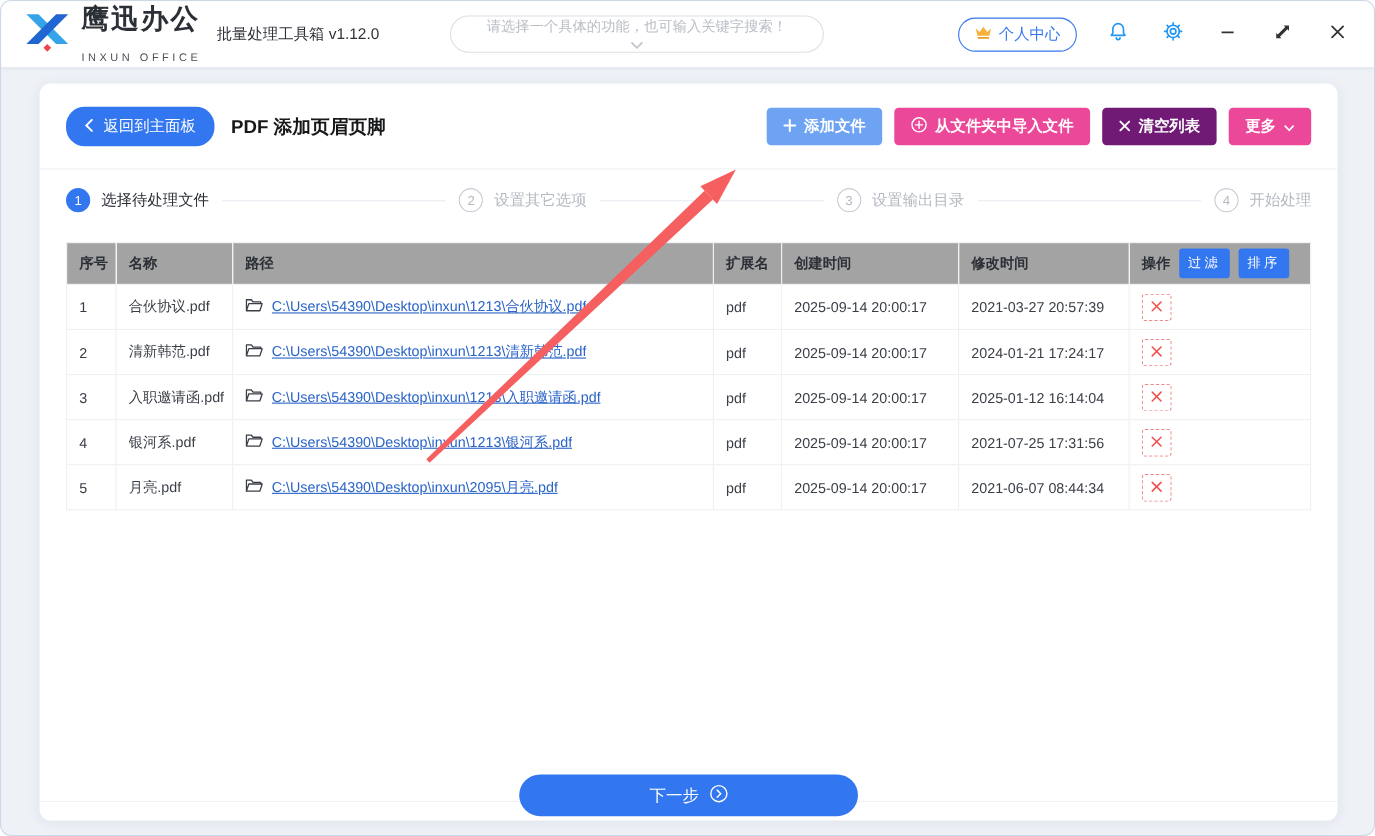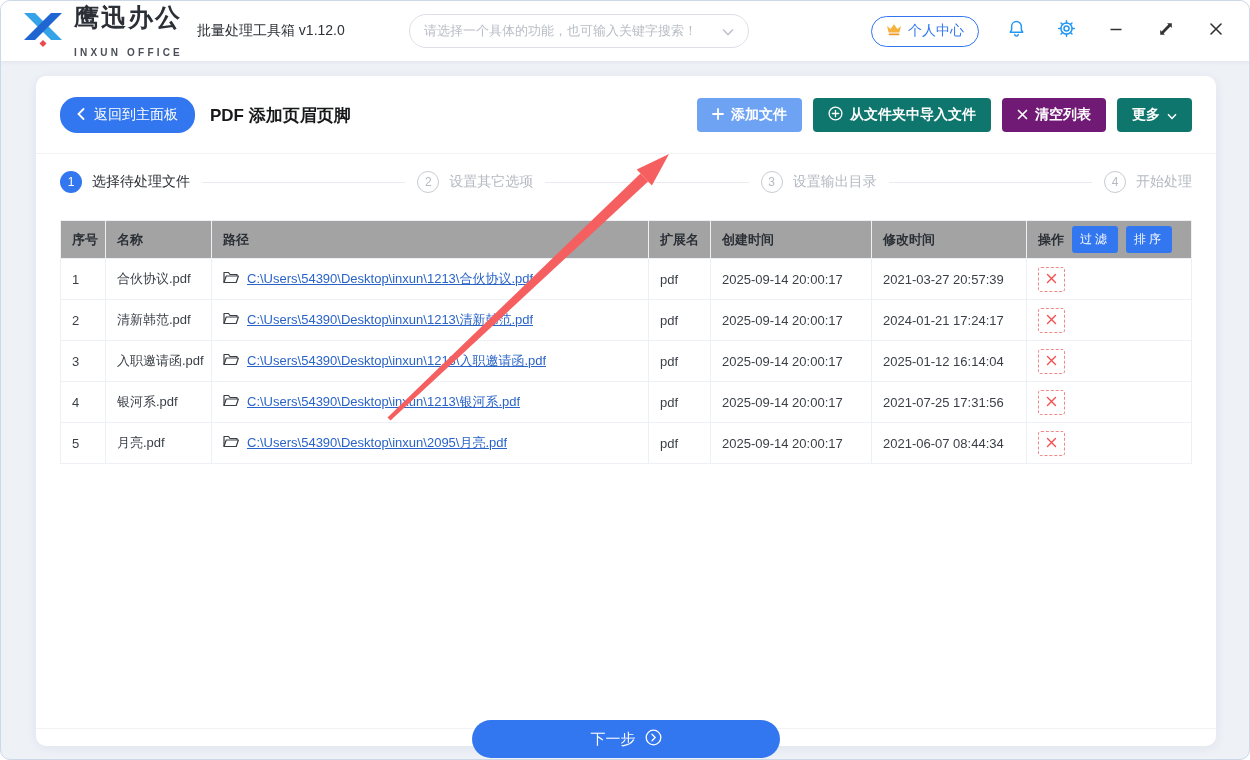--- a/index.html
+++ b/index.html
@@ -10,27 +10,27 @@
   }
   
   .titlebar {
     position: relative; z-index: 2; height: 60px; background: #fff;
     display: flex; align-items: center; padding: 0 20px;
     box-shadow: 0 1px 4px rgba(40,70,120,.08);
   }
   .logo { display: flex; align-items: center; gap: 9px; }
   .brand { display: flex; flex-direction: column; line-height: 1; }
   .brand-cn { font-size: 25px; font-weight: bold; color: #2b2f36; letter-spacing: 2px; }
-  .brand-en { font-size: 10px; color: #4a4f57; letter-spacing: 3.2px; margin-top: 18px; font-weight: bold; }
+  .brand-en { font-size: 10px; color: #4a4f57; letter-spacing: 3.2px; margin-top: 18px; font-weight: normal; }
   .subtitle { font-size: 14px; color: #2e3238; margin-left: 14px; }
   .search-select {
     position: absolute; left: 408px; top: 13px; width: 340px; height: 34px;
     background: #fff; border: 1px solid #dcdfe6; border-radius: 17px;
     display: flex; align-items: center; justify-content: space-between;
-    padding: 0 14px; font-size: 13px; color: #b9bdc6; cursor: pointer;
+    padding: 0 14px; font-size: 13px; color: #b9bdc6; cursor: pointer; flex-direction: column;
   }
   .tb-right { margin-left: auto; display: flex; gap: 24px; }
   .user-center {
     height: 31px; padding: 0 14px; background: #fff; border: 1px solid #3377f0;
     border-radius: 16px; color: #3377f0; font-size: 14px;
     display: flex; align-items: center; gap: 6px; cursor: pointer;
   }
   .icon-btn { display: flex; align-items: center; justify-content: center; width: 26px; height: 26px; cursor: pointer; }
   
   .card {
@@ -45,21 +45,21 @@
     height: 36px; padding: 0 17px; background: #3377f0; border: none; border-radius: 17px;
     color: #fff; font-size: 14px; display: flex; align-items: center; gap: 9px; cursor: pointer;
   }
   .page-title { font-size: 17px; font-weight: bold; color: #17181a; margin-left: 15px; }
   .toolbar-actions { margin-left: auto; display: flex; gap: 11px; }
   .btn {
     height: 34px; padding: 0 15px; border: none; border-radius: 4px; color: #fff;
     font-size: 14px; display: flex; align-items: center; gap: 7px; cursor: pointer; font-weight: bold;
   }
   .btn-lightblue { background: #6ea3f3; }
-  .btn-blue { background: #0f766e; }
+  .btn-blue { background: #ec4899; }
   .btn-red { background: #701a75; }
   
   .steps { display: flex; align-items: center; padding: 17px 24px; gap: 12px; }
   .step { display: flex; align-items: center; gap: 10px; flex: none; }
   .step-circle {
     width: 22px; height: 22px; border-radius: 50%; font-size: 12px;
     display: flex; align-items: center; justify-content: center;
   }
   .step.active .step-circle { background: #3377f0; color: #fff; }
   .step.active .step-label { color: #2b2f36; }
@@ -81,21 +81,21 @@
   .path-cell-inner { display: flex; align-items: center; gap: 8px; }
   .path-link { color: #2a64c8; text-decoration: underline; cursor: pointer; overflow: hidden; white-space: nowrap; }
   .del-btn {
     width: 27px; height: 25px; background: #fff; border: 1px dashed #f08a8a; border-radius: 3px;
     display: flex; align-items: center; justify-content: center; cursor: pointer;
   }
   .summary-row td { height: 40px; color: #3a3f47; }
   
   .footer-divider { position: absolute; left: 0; right: 0; top: 652px; height: 1px; background: #f0f2f6; }
   .next-btn {
-    position: absolute; left: 50%; transform: translateX(-50%); top: 644px;
+    position: absolute; left: 50%; transform: translateX(-50%); top: 628px;
     width: 308px; height: 38px; background: #3377f0; border: none; border-radius: 19px;
     color: #fff; font-size: 15px; display: flex; align-items: center; justify-content: center; gap: 9px;
     cursor: pointer; z-index: 3;
   }
   
   .arrow-overlay { position: absolute; inset: 0; pointer-events: none; z-index: 5; }
 </style>
 </head>
 <body>
 

